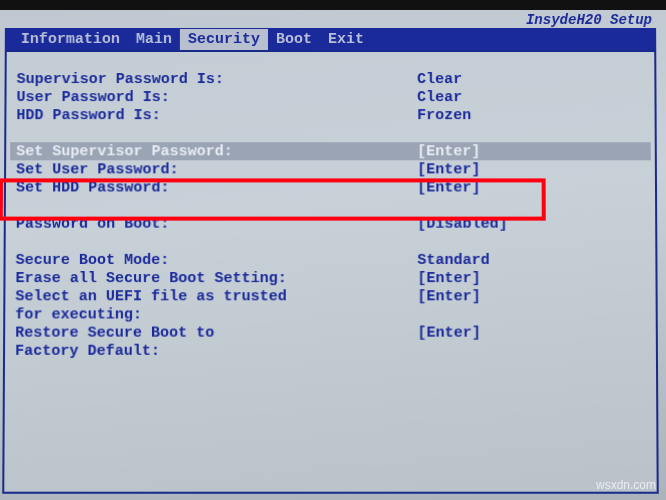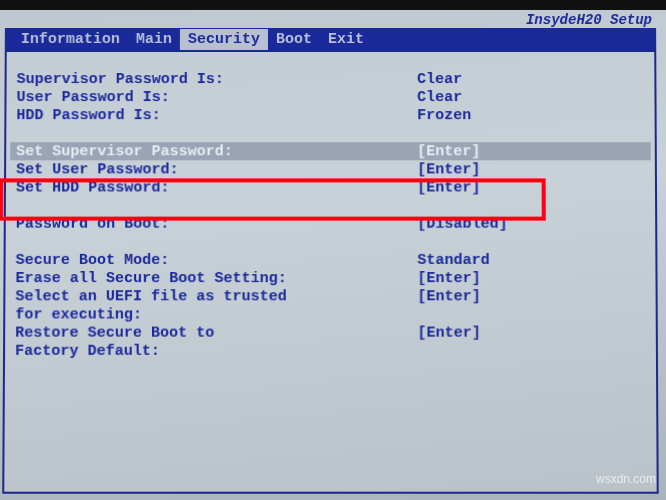--- a/index.html
+++ b/index.html
@@ -92,21 +92,21 @@
     .selected-row {
       background: #9aa4b4;
       color: #e8ecf4;
       margin-left: -6px;
       margin-right: -6px;
       padding-left: 6px;
       padding-right: 6px;
     }
     .watermark {
       position: absolute;
-      bottom: 14px;
+      bottom: 8px;
       right: 10px;
       font-family: Arial, sans-serif;
       font-size: 12px;
       color: rgba(255,255,255,0.7);
     }
   </style>
 </head>
 <body>
 
 <div class="screen">

